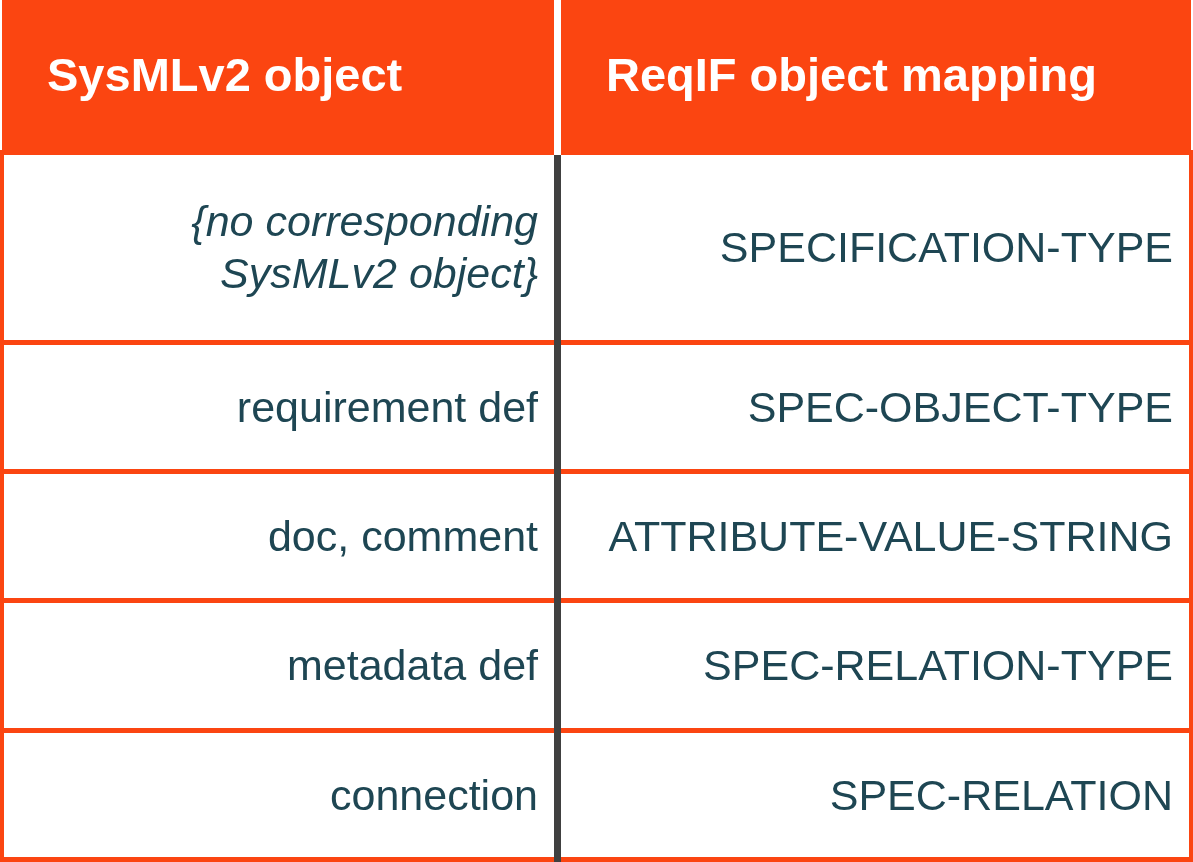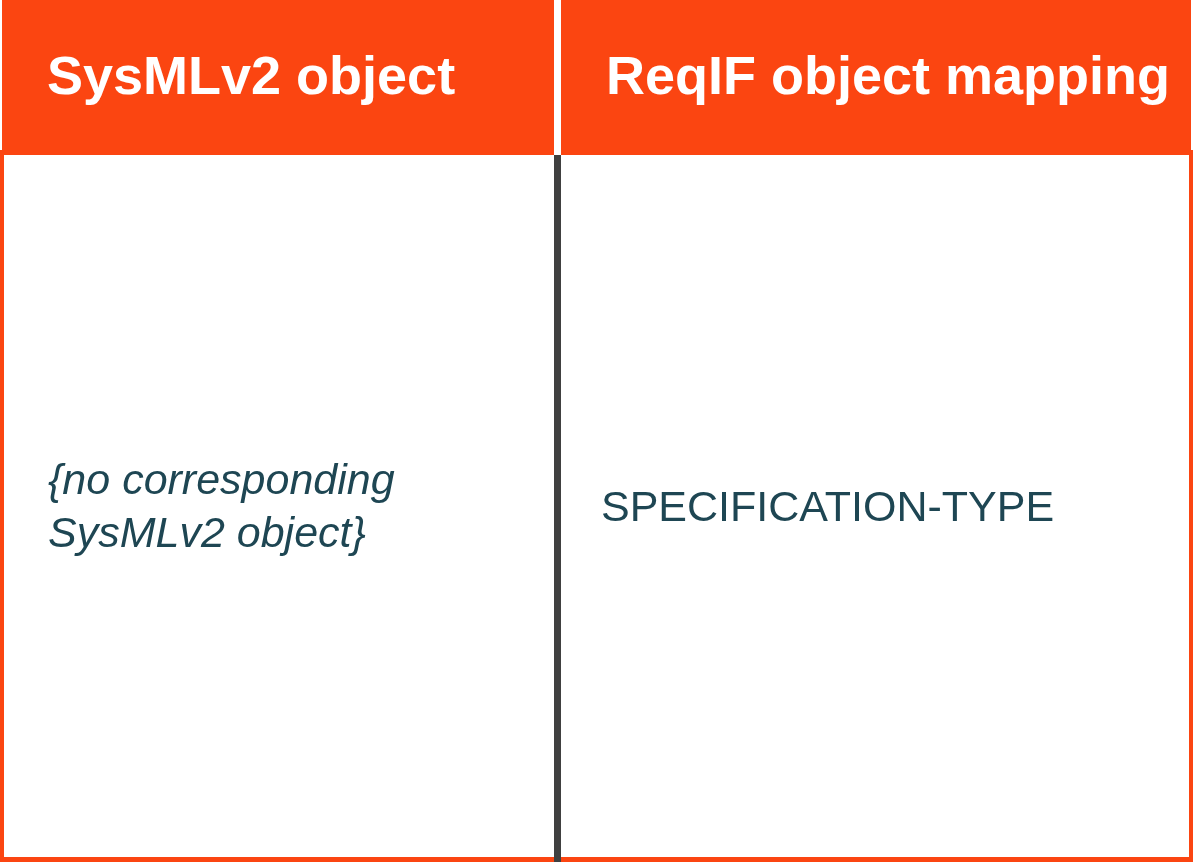--- a/index.html
+++ b/index.html
@@ -18,35 +18,35 @@
     border-collapse: collapse;
     table-layout: fixed;
     width: 1193px;
     height: 862px;
   }
   
   thead tr { height: 152px; }
   th {
     background: #FB4511;
     color: #ffffff;
-    font-size: 54px;
+    font-size: 47px;
     font-weight: 700;
     text-align: left;
     vertical-align: middle;
     padding: 0 10px 0 45px;
     border: none;
     border-bottom: 5px solid #FB4511;
     white-space: nowrap;
   }
   th.col1 {
     width: 497px;
     border-right: 7px solid #ffffff;
   }
   
-  tbody tr { height: 95px; }
+  tbody tr { height: 95px; text-align: right; }
   tbody tr.tall { height: 140px; }
   td {
     background: #ffffff;
     color: #1E4653;
     font-size: 43px;
     vertical-align: middle;
     border: 5px solid #FB4511;
     padding: 0 16px 0 44px;
     line-height: 1.22;
   }
@@ -68,15 +68,31 @@
       <tr>
         <th class="col1">SysMLv2 object</th>
         <th class="col2">ReqIF object mapping</th>
       </tr>
     </thead>
     <tbody>
       <tr class="tall">
         <td class="col1">{no corresponding SysMLv2 object}</td>
         <td class="col2">SPECIFICATION-TYPE</td>
       </tr>
+      <tr>
+        <td class="col1">requirement def</td>
+        <td class="col2">SPEC-OBJECT-TYPE</td>
+      </tr>
+      <tr>
+        <td class="col1">doc, comment</td>
+        <td class="col2">ATTRIBUTE-VALUE-STRING</td>
+      </tr>
+      <tr>
+        <td class="col1">metadata def</td>
+        <td class="col2">SPEC-RELATION-TYPE</td>
+      </tr>
+      <tr>
+        <td class="col1">connection</td>
+        <td class="col2">SPEC-RELATION</td>
+      </tr>
     </tbody>
   </table>
 </div>
 
 </body></html>

